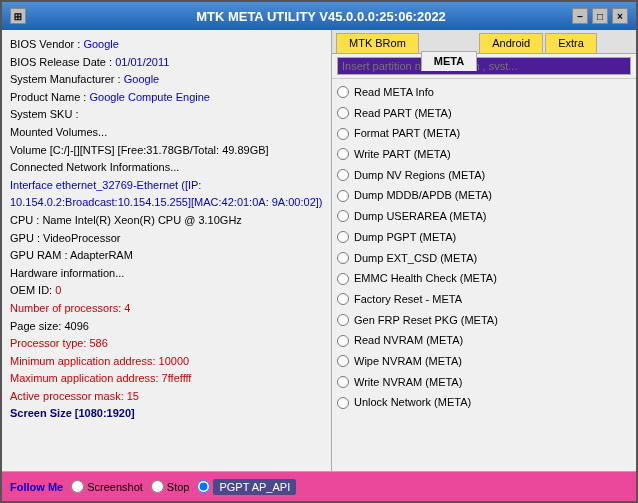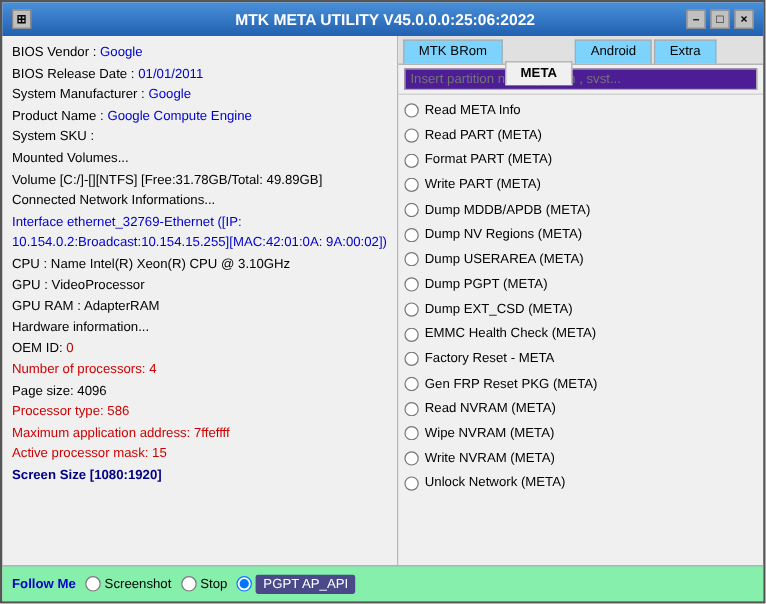--- a/index.html
+++ b/index.html
@@ -81,21 +81,21 @@
       display: flex;
       border-bottom: 1px solid #aaa;
       background: #e0e0e0;
       padding-top: 3px;
       padding-left: 4px;
     }
     .tab {
       padding: 3px 12px;
       border: 1px solid #aaa;
       border-bottom: none;
-      background: #7dd3fc;
+      background: #fde047;
       cursor: pointer;
       font-size: 11px;
       margin-right: 2px;
     }
     .tab.active {
       background: #f0f0f0;
       font-weight: bold;
       border-bottom: 1px solid #f0f0f0;
       position: relative;
       top: 18px;
@@ -124,21 +124,21 @@
       font-size: 11px;
       line-height: 1.7;
     }
     .option-item input[type="radio"] {
       margin-right: 5px;
       width: 12px;
       height: 12px;
     }
     .bottom-bar {
       height: 30px;
-      background: #86efac;
+      background: #ec4899;
       border-top: 1px solid #aaa;
       display: flex;
       align-items: center;
       padding: 0 8px;
       gap: 8px;
       font-size: 11px;
     }
     .bottom-bar .follow-me {
       color: #0000cc;
       font-weight: bold;
@@ -189,20 +189,21 @@
       <div><span class="label">Connected Network Informations...</span></div>
       <div><span class="blue">Interface ethernet_32769-Ethernet ([IP: 10.154.0.2:Broadcast:10.154.15.255][MAC:42:01:0A: 9A:00:02])</span></div>
       <div><span class="label">CPU  : Name Intel(R) Xeon(R) CPU @ 3.10GHz</span></div>
       <div><span class="label">GPU  : VideoProcessor</span></div>
       <div><span class="label">GPU RAM  : AdapterRAM</span></div>
       <div><span class="label">Hardware information...</span></div>
       <div><span class="label">OEM ID: </span><span class="red">0</span></div>
       <div><span class="red">Number of processors: 4</span></div>
       <div><span class="label">Page size: 4096</span></div>
       <div><span class="red">Processor type: 586</span></div>
+      <div><span class="red">Minimum application address: 10000</span></div>
       <div><span class="red">Maximum application address: 7ffeffff</span></div>
       <div><span class="red">Active processor mask: 15</span></div>
       <div><strong><span class="dark-blue">Screen Size [1080:1920]</span></strong></div>
     </div>
 
     <div class="right-panel">
 
       <div class="tabs">
         <div class="tab">MTK BRom</div>
         <div class="tab active">META</div>
@@ -226,25 +227,25 @@
         <div class="option-item">
           <input type="radio" name="meta_option" style="">
           <span>Format PART (META)</span>
         </div>
         <div class="option-item">
           <input type="radio" name="meta_option" style="">
           <span>Write PART (META)</span>
         </div>
         <div class="option-item">
           <input type="radio" name="meta_option" style="">
+          <span>Dump NV Regions (META)</span>
+        </div>
+        <div class="option-item">
+          <input type="radio" name="meta_option" style="">
           <span>Dump MDDB/APDB (META)</span>
-        </div>
-        <div class="option-item">
-          <input type="radio" name="meta_option" style="">
-          <span>Dump NV Regions (META)</span>
         </div>
         <div class="option-item">
           <input type="radio" name="meta_option" style="">
           <span>Dump USERAREA (META)</span>
         </div>
         <div class="option-item">
           <input type="radio" name="meta_option" style="">
           <span>Dump PGPT (META)</span>
         </div>
         <div class="option-item">

